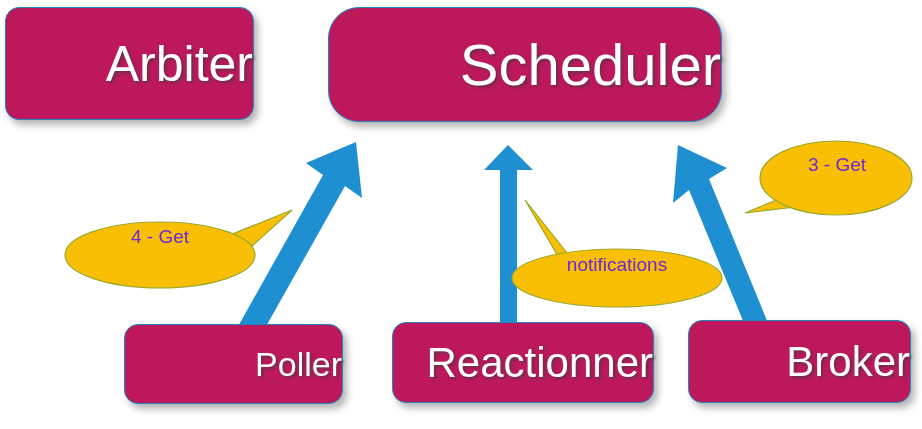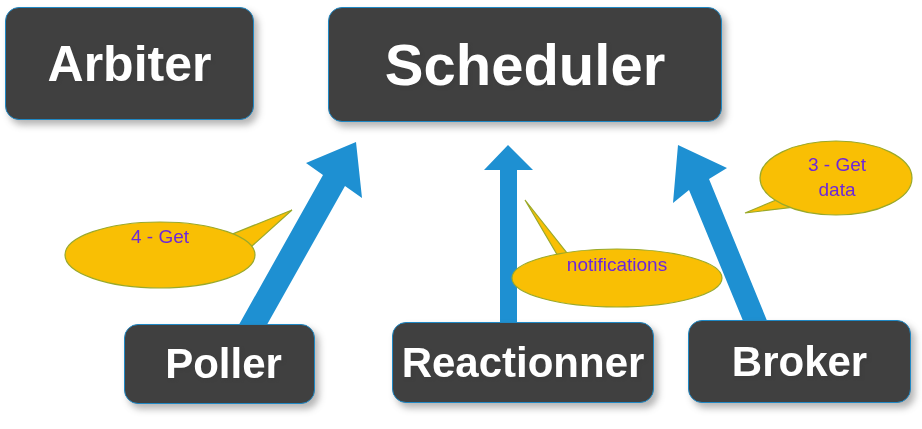--- a/index.html
+++ b/index.html
@@ -9,36 +9,35 @@
     font-family:"Liberation Sans", sans-serif;
     overflow:hidden;
     position:relative;
   }
   #stage{position:absolute;left:0;top:0;width:922px;height:429px;}
   #svg-layer{position:absolute;left:0;top:0;width:922px;height:429px;}
 
   .node{
     position:absolute;
     box-sizing:border-box;
-    background:#404040;
+    background:#be185d;
     border:1.5px solid #1f88c4;
     border-radius:14px;
     box-shadow:4px 5px 7px rgba(90,90,90,0.45);
-    display:flex;align-items:center;justify-content:center;
+    display:flex;align-items:center;justify-content:flex-end;
     color:#ffffff;
     text-shadow:2px 2px 3px rgba(60,60,60,0.65);
     white-space:nowrap;
     line-height:1;
-    font-weight:bold;
   }
   .node-label{display:block;}
 
   #node-arbiter{left:5px;top:7px;width:249px;height:113px;font-size:50px;}
-  #node-scheduler{left:328px;top:7px;width:394px;height:115px;font-size:58px;}
-  #node-poller{left:124px;top:324px;width:191px;height:80px;font-size:42px;padding-left:8px;}
+  #node-scheduler{left:328px;top:7px;width:394px;height:115px;font-size:58px;border-radius:31px;}
+  #node-poller{left:124px;top:324px;width:219px;height:80px;font-size:34px;padding-left:8px;}
   #node-reactionner{left:392px;top:322px;width:262px;height:81px;font-size:42px;}
   #node-broker{left:688px;top:320px;width:223px;height:83px;font-size:42px;}
 
   .bubble-text{
     position:absolute;
     color:#6d28d9;
     font-size:19px;
     line-height:1.32;
     text-align:center;
     white-space:nowrap;
@@ -111,16 +110,15 @@
   <div class="bubble-text" id="bubble-text-1">
     <div>4 - Get</div>
   </div>
 
   <div class="bubble-text" id="bubble-text-2">
     <div>notifications</div>
   </div>
 
   <div class="bubble-text" id="bubble-text-3">
     <div>3 - Get</div>
-    <div>data</div>
   </div>
 
 </div>
 
 </body></html>

